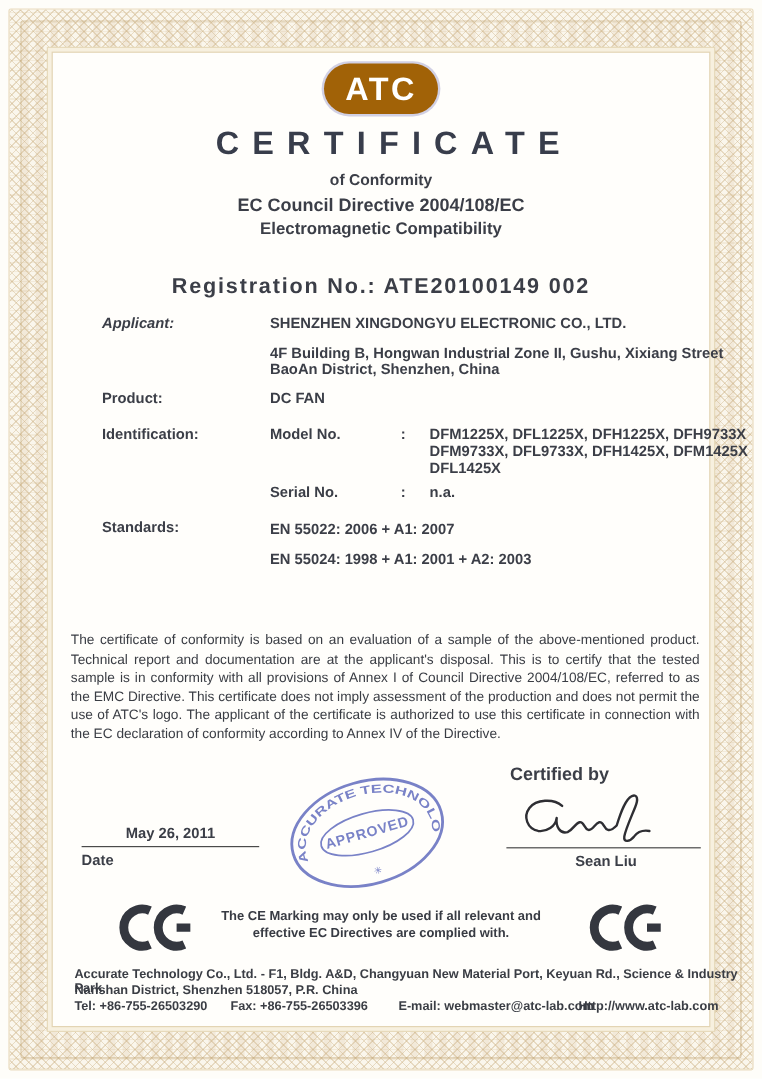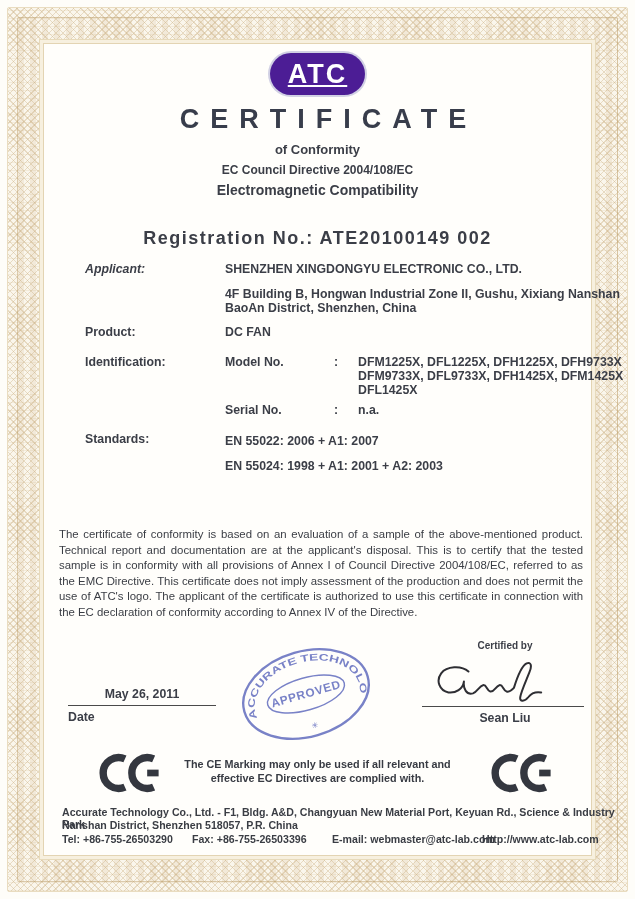--- a/index.html
+++ b/index.html
@@ -28,53 +28,53 @@
   .ctr{left:0;width:635px;text-align:center;}
   
   .logo{
     left:270px;top:53px;width:95px;height:42px;border-radius:21px;
     display:flex;align-items:center;justify-content:center;
     color:#fff;font-size:27px;font-weight:bold;letter-spacing:2px;
     box-shadow:0 0 0 2px rgba(70,73,160,.25);
   }
   .title{top:104px;font-size:27px;font-weight:bold;letter-spacing:11px;color:#383d4b;padding-left:11px;}
   .subtitle{top:142px;font-size:13px;font-weight:bold;}
-  .dir1{top:163px;font-size:12px;font-weight:bold;}
+  .dir1{top:163px;font-size:15px;font-weight:bold;}
   .dir2{top:182px;font-size:14px;font-weight:bold;}
   .reg{top:228px;font-size:18px;font-weight:bold;letter-spacing:1.5px;}
   
   .fld{font-size:12.3px;font-weight:bold;line-height:14.5px;}
   .para{
     left:59px;top:527px;width:524px;font-size:11.4px;line-height:15.6px;
     text-align:justify;color:#3a3d44;
   }
   .sigline{border-top:1.2px solid #4a4a4a;height:0;}
   .footer-txt{font-size:10.6px;font-weight:600;color:#3a3d44;}
   .note{font-size:10.8px;font-weight:bold;color:#383b43;}
   .stamp-wrap{left:236px;top:642px;width:140px;height:104px;transform:rotate(-16deg);opacity:.9;}
 </style>
 </head>
 <body>
 
 <div class="page">
   <div class="frame"></div>
   <div class="inner"></div>
 
-  <div class="abs logo" style="background:#4c1d95;text-decoration:underline;">
+  <div class="abs logo" style="background:#a16207;">
     <span>ATC</span>
   </div>
   <div class="abs ctr title">CERTIFICATE</div>
   <div class="abs ctr subtitle">of Conformity</div>
   <div class="abs ctr dir1">EC Council Directive 2004/108/EC</div>
   <div class="abs ctr dir2">Electromagnetic Compatibility</div>
   <div class="abs ctr reg">Registration No.: ATE20100149 002</div>
 
   <div class="abs fld" style="left:85px;top:262px;font-style:italic;">Applicant:</div>
   <div class="abs fld" style="left:225px;top:262px;">SHENZHEN XINGDONGYU ELECTRONIC CO., LTD.</div>
-  <div class="abs fld" style="left:225px;top:287px;">4F Building B, Hongwan Industrial Zone II, Gushu, Xixiang Nanshan</div>
+  <div class="abs fld" style="left:225px;top:287px;">4F Building B, Hongwan Industrial Zone II, Gushu, Xixiang Street</div>
   <div class="abs fld" style="left:225px;top:301px;">BaoAn District, Shenzhen, China</div>
 
   <div class="abs fld" style="left:85px;top:325px;">Product:</div>
   <div class="abs fld" style="left:225px;top:325px;">DC FAN</div>
 
   <div class="abs fld" style="left:85px;top:355px;">Identification:</div>
   <div class="abs fld" style="left:225px;top:355px;">Model No.</div>
   <div class="abs fld" style="left:334px;top:355px;">:</div>
   <div class="abs fld" style="left:358px;top:355px;">DFM1225X, DFL1225X, DFH1225X, DFH9733X</div>
   <div class="abs fld" style="left:358px;top:369px;">DFM9733X, DFL9733X, DFH1425X, DFM1425X</div>
@@ -83,21 +83,21 @@
   <div class="abs fld" style="left:225px;top:403px;">Serial No.</div>
   <div class="abs fld" style="left:334px;top:403px;">:</div>
   <div class="abs fld" style="left:358px;top:403px;">n.a.</div>
 
   <div class="abs fld" style="left:85px;top:432px;">Standards:</div>
   <div class="abs fld" style="left:225px;top:434px;">EN 55022: 2006 + A1: 2007</div>
   <div class="abs fld" style="left:225px;top:459px;">EN 55024: 1998 + A1: 2001 + A2: 2003</div>
 
   <div class="abs para">The certificate of conformity is based on an evaluation of a sample of the above-mentioned product. Technical report and documentation are at the applicant's disposal. This is to certify that the tested sample is in conformity with all provisions of Annex I of Council Directive 2004/108/EC, referred to as the EMC Directive. This certificate does not imply assessment of the production and does not permit the use of ATC's logo. The applicant of the certificate is authorized to use this certificate in connection with the EC declaration of conformity according to Annex IV of the Directive.</div>
 
-  <div class="abs fld" style="left:425px;top:639px;width:160px;text-align:center;font-size:10px;">Certified by</div>
+  <div class="abs fld" style="left:425px;top:639px;width:160px;text-align:left;font-size:15px;">Certified by</div>
 
   <svg class="abs" style="left:428px;top:657px;" width="150" height="50" viewBox="0 0 160 55" aria-hidden="true">
     <path d="M42 16 C34 9 18 10 12 18 C6 26 10 37 20 39 C28 40 36 35 37 27 C36 35 40 42 47 40 C52 38 54 32 58 31 C62 30 62 37 66 38 C70 39 72 32 76 31 C80 30 80 37 84 38 C87 39 90 36 92 34 C96 21 100 10 106 7 C111 5 112 10 109 17 C105 27 100 38 99 44 C98 50 104 49 108 44 C111 40 116 38 122 39" stroke="#2e2e33" stroke-width="2.2" fill="none" stroke-linecap="round" stroke-linejoin="round"></path>
   </svg>
   <div class="abs sigline" style="left:422px;top:706px;width:162px;"></div>
   <div class="abs fld" style="left:425px;top:711px;width:160px;text-align:center;">Sean Liu</div>
 
   <div class="abs fld" style="left:68px;top:687px;width:148px;text-align:center;">May 26, 2011</div>
   <div class="abs sigline" style="left:68px;top:705px;width:148px;"></div>
   <div class="abs fld" style="left:68px;top:710px;width:148px;text-align:left;">Date</div>

